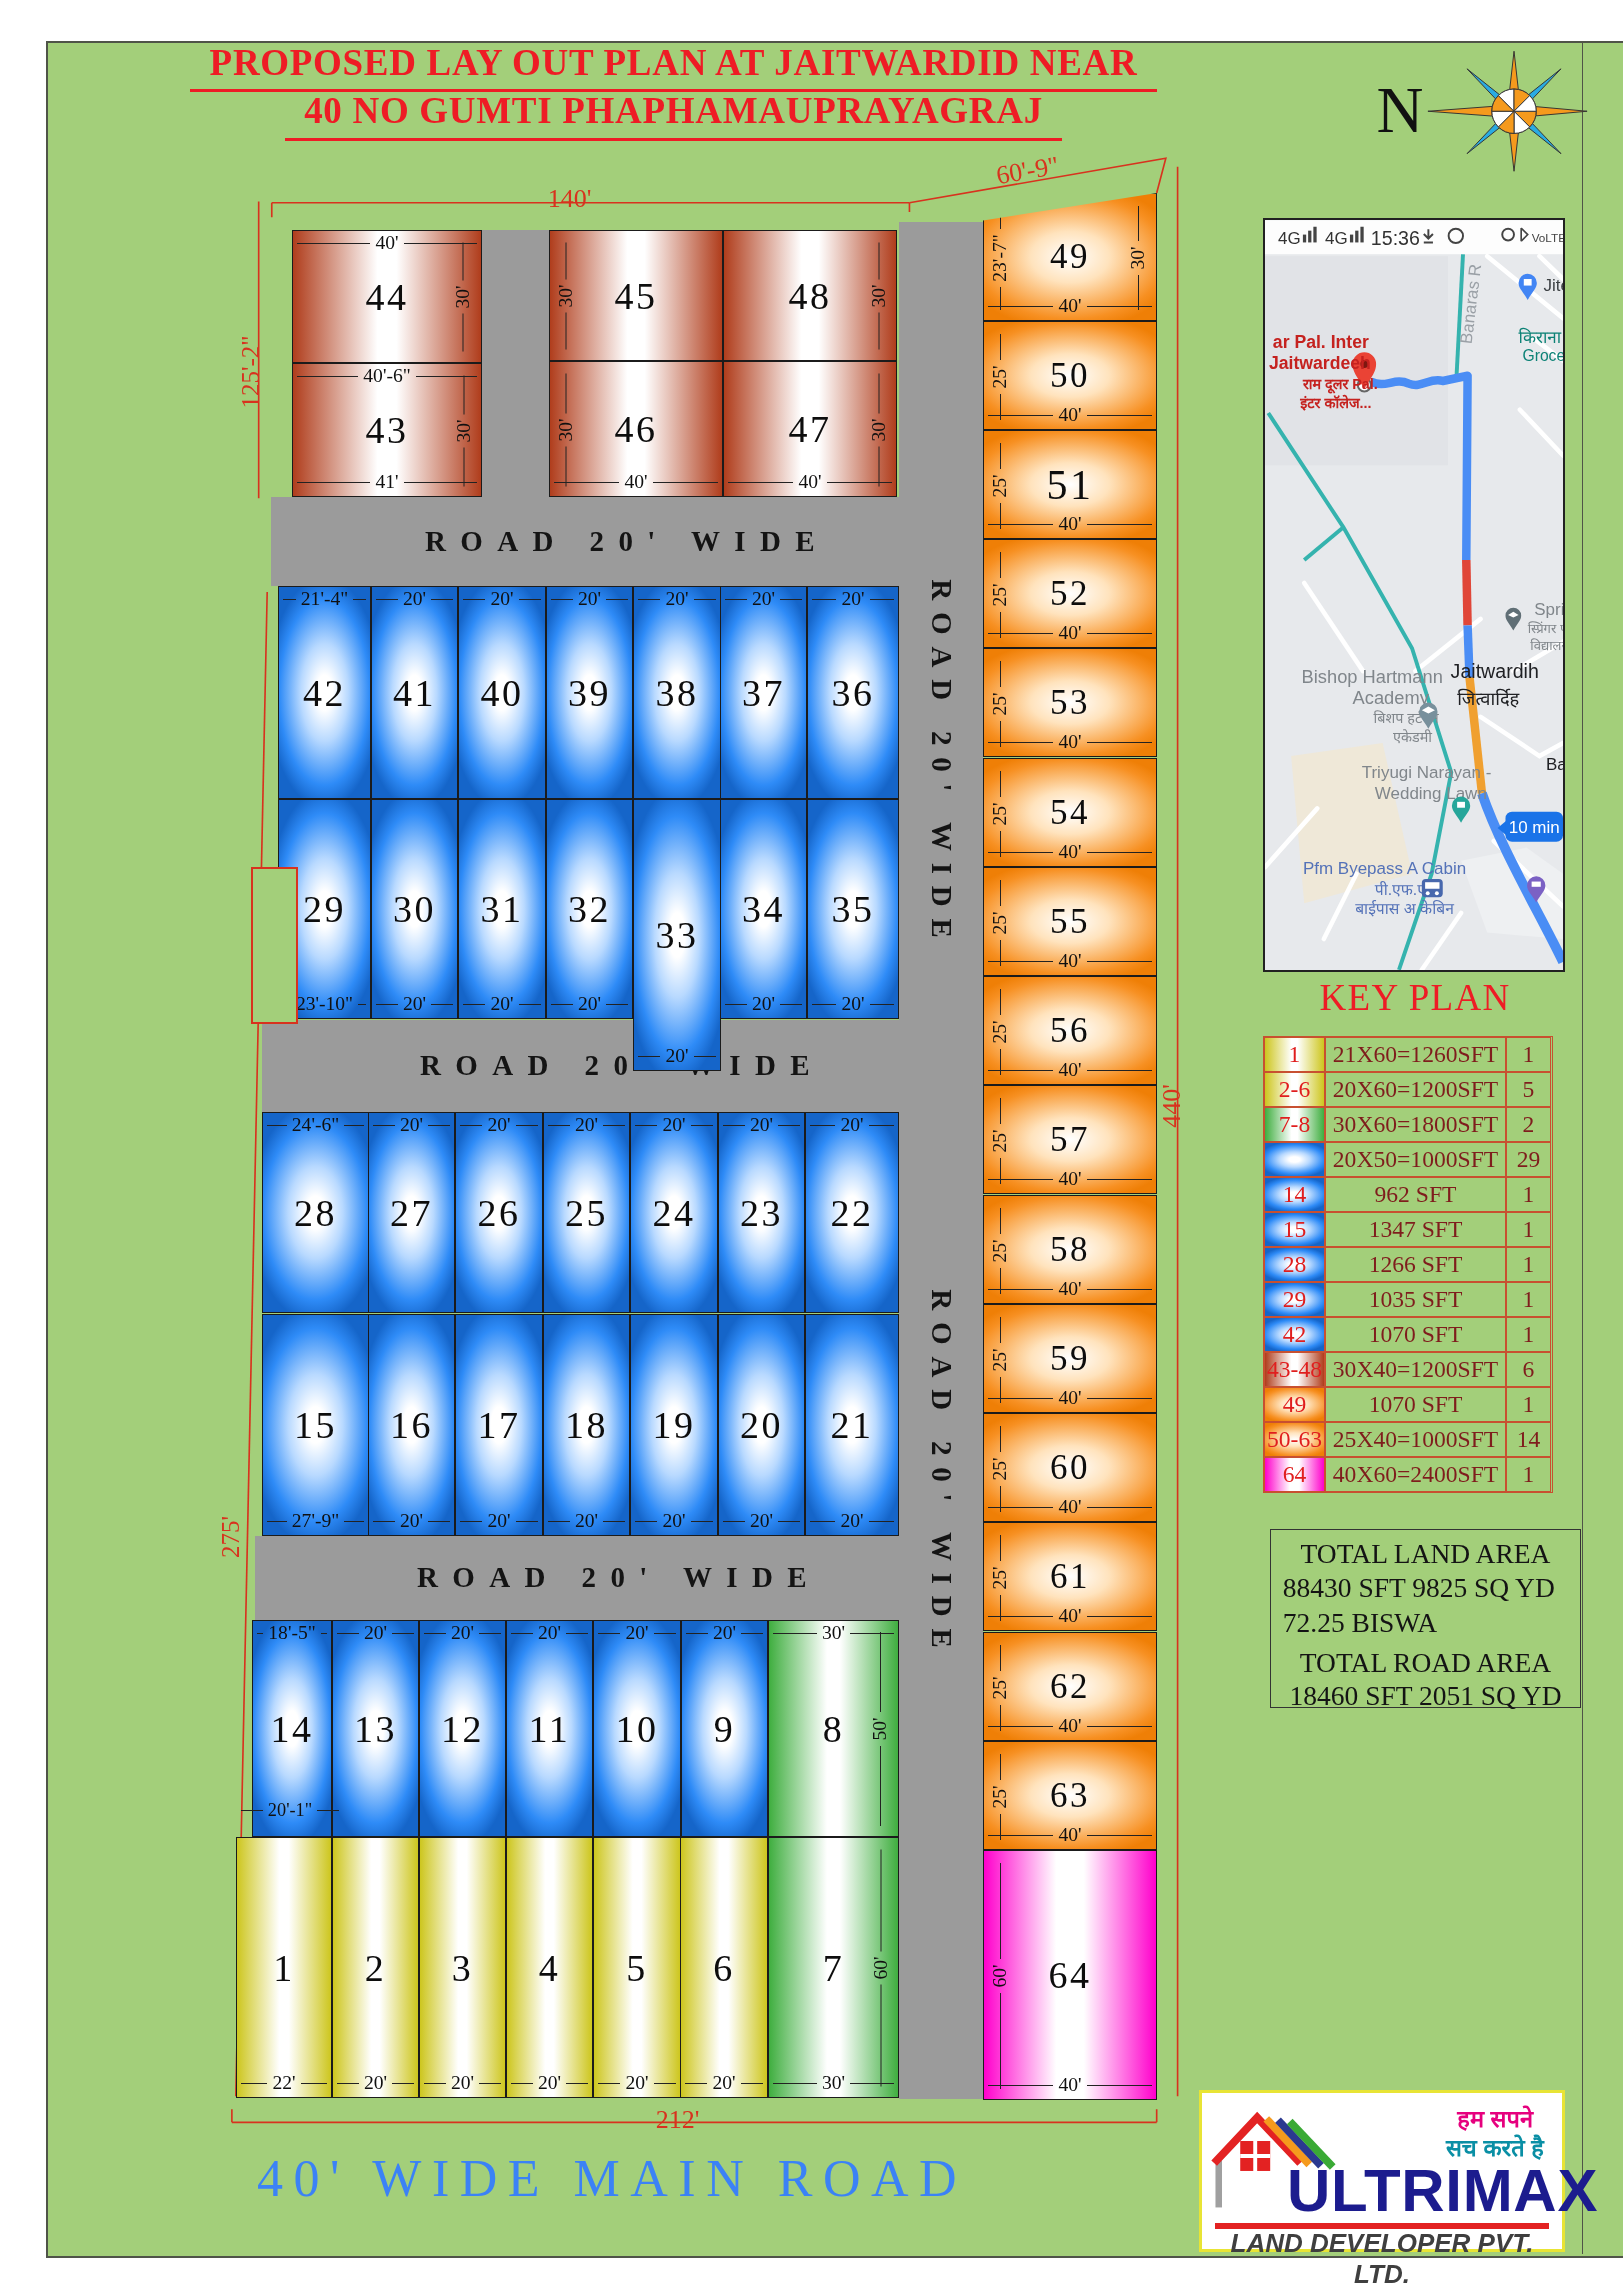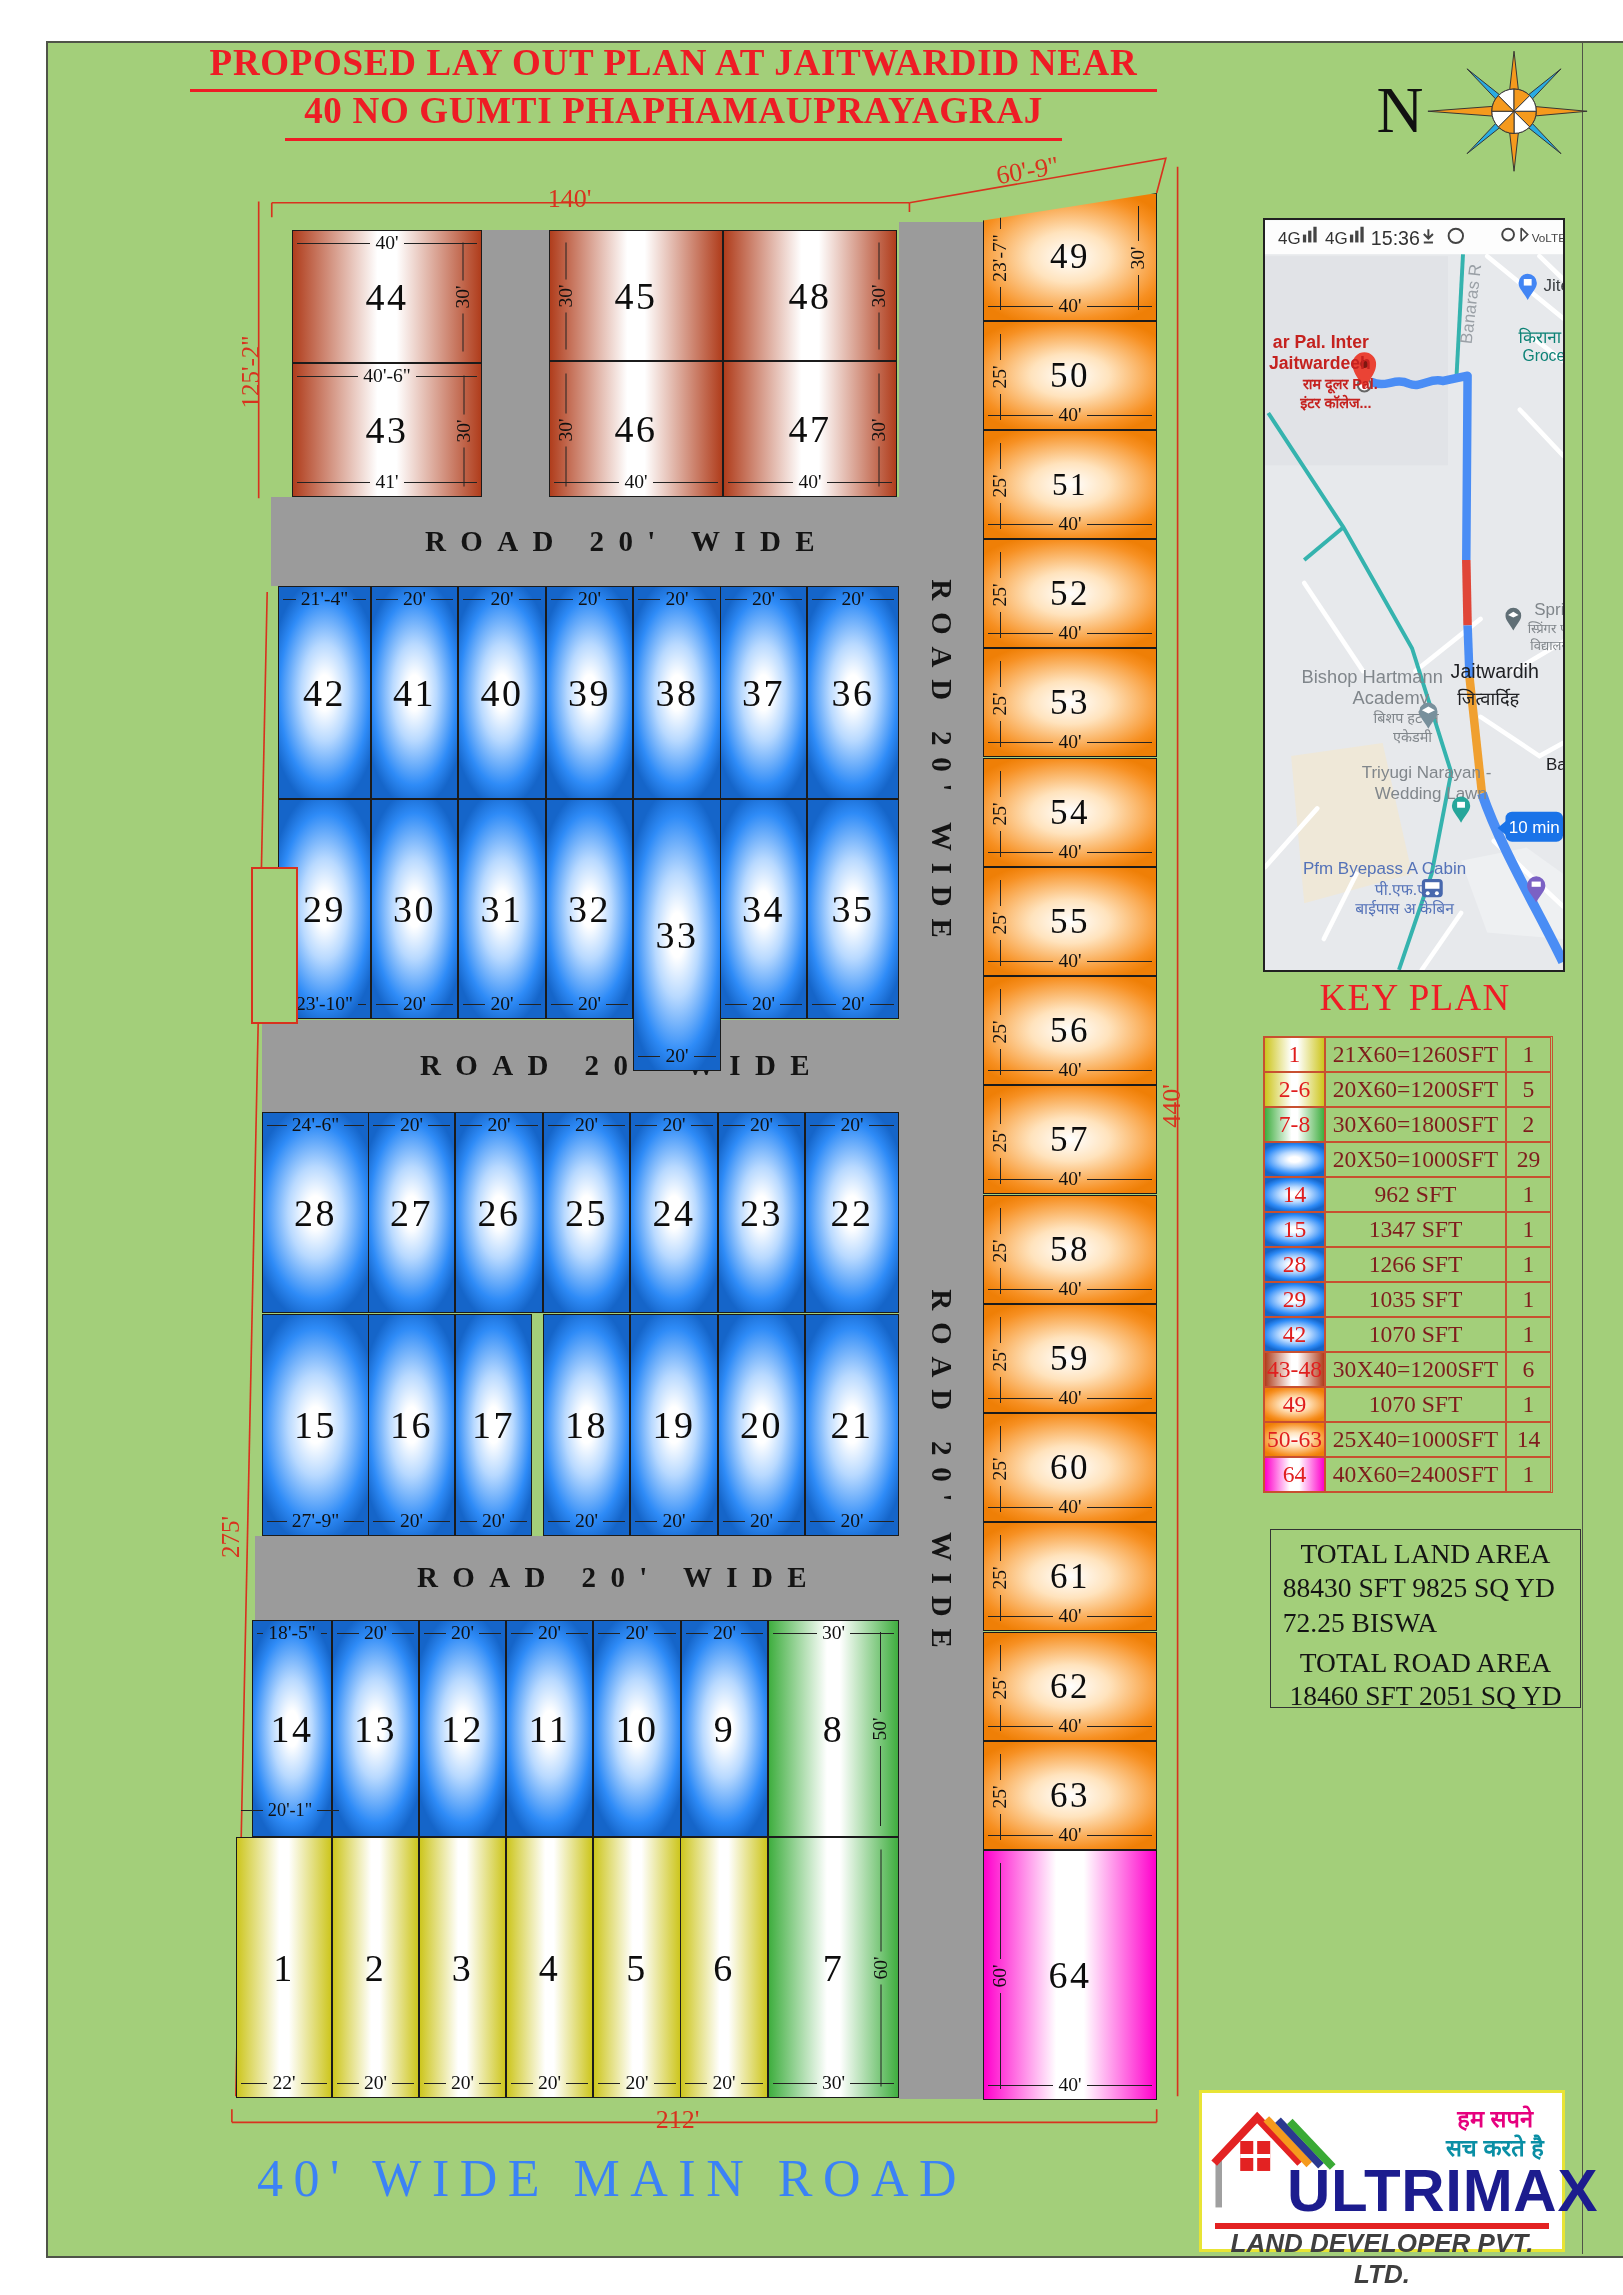--- a/index.html
+++ b/index.html
@@ -334,21 +334,21 @@
         <div class="dim" style="left: 3.9px; right: 3.9px; bottom: 2.6px;">
           <span>27'-9"</span>
         </div>
       </div>
       <div class="plot blue" style="left: 368px; top: 1314px; width: 87px; height: 222px;">
         <div class="pno">16</div>
         <div class="dim" style="left: 3.9px; right: 3.9px; bottom: 2.6px;">
           <span>20'</span>
         </div>
       </div>
-      <div class="plot blue" style="left: 455px; top: 1314px; width: 77px; height: 222px;">
+      <div class="plot blue" style="left: 455px; top: 1314px; width: 88px; height: 222px;">
         <div class="pno">17</div>
         <div class="dim" style="left: 3.9px; right: 3.9px; bottom: 2.6px;">
           <span>20'</span>
         </div>
       </div>
       <div class="plot blue" style="left: 543px; top: 1314px; width: 87px; height: 222px;">
         <div class="pno">18</div>
         <div class="dim" style="left: 3.9px; right: 3.9px; bottom: 2.6px;">
           <span>20'</span>
         </div>
@@ -476,21 +476,21 @@
       <div class="plot orange" style="left: 983px; top: 321px; width: 174px; height: 109px;">
         <div class="pno" style="font-size: 35px;">50</div>
         <div class="dim" style="left: 3.9px; right: 3.9px; bottom: 2.6px;">
           <span>40'</span>
         </div>
         <div class="dim vdim" style="left: -27px; top: 44px; width: 86px;">
           <span>25'</span>
         </div>
       </div>
       <div class="plot orange" style="left: 983px; top: 430px; width: 174px; height: 109px;">
-        <div class="pno" style="font-size: 31px;">51</div>
+        <div class="pno" style="font-size: 42px;">51</div>
         <div class="dim" style="left: 3.9px; right: 3.9px; bottom: 2.6px;">
           <span>40'</span>
         </div>
         <div class="dim vdim" style="left: -27px; top: 44px; width: 86px;">
           <span>25'</span>
         </div>
       </div>
       <div class="plot orange" style="left: 983px; top: 539px; width: 174px; height: 109px;">
         <div class="pno" style="font-size: 35px;">52</div>
         <div class="dim" style="left: 3.9px; right: 3.9px; bottom: 2.6px;">

